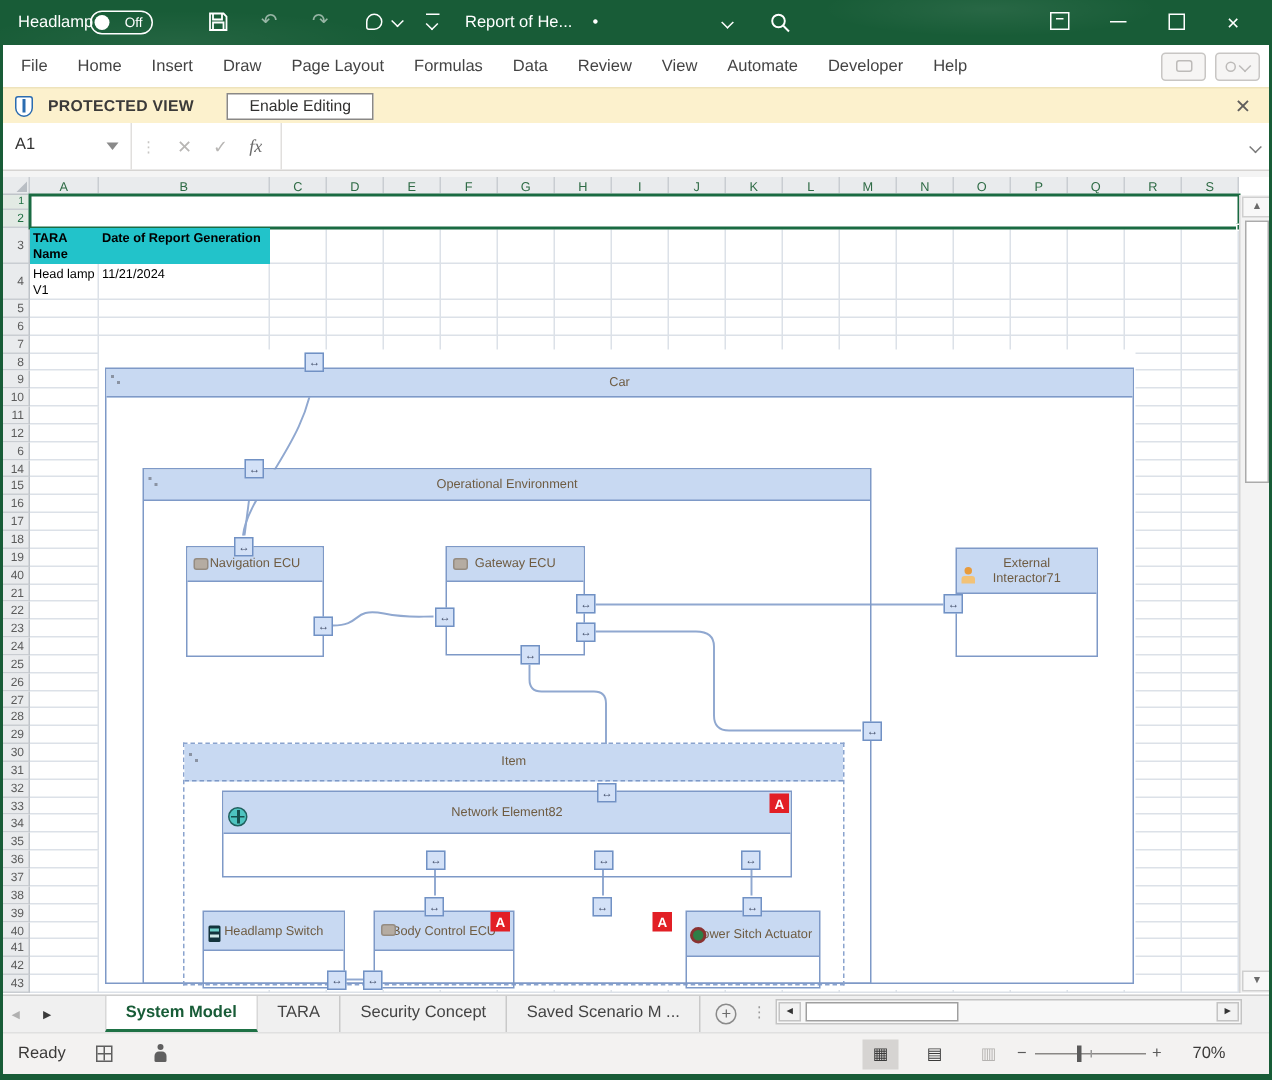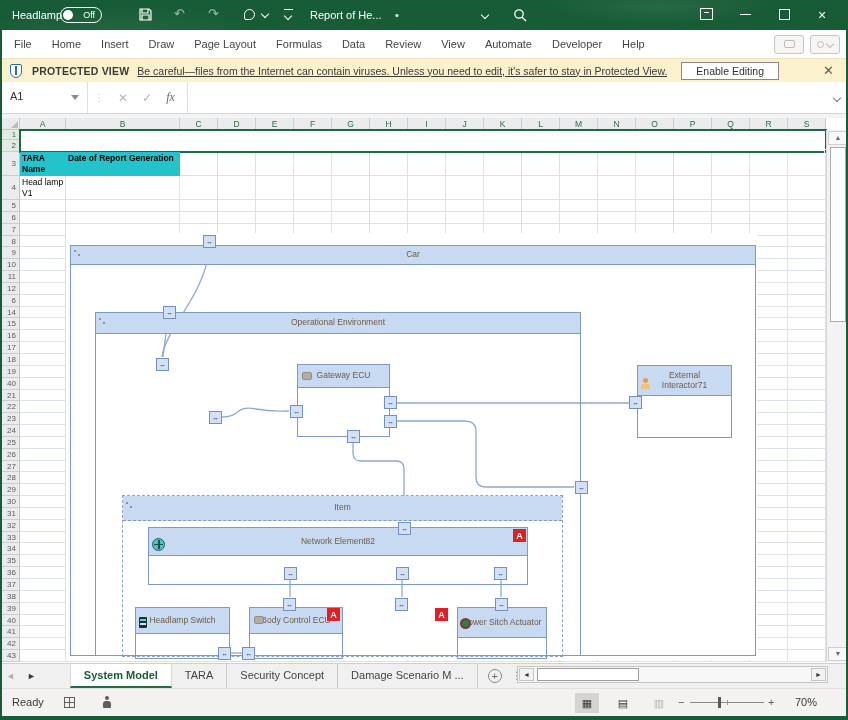--- a/index.html
+++ b/index.html
@@ -189,21 +189,20 @@
       <span class="rbtn">
         <span style="width:7px;height:7px;border:1.2px solid #BDBBB9;border-radius:50%;"></span>
         <span class="chev" style="color:#BDBBB9;margin-left:3px;"></span>
       </span>
     </div>
   </div>
 
   <div class="banner">
     <span class="shield"></span>
     <b>PROTECTED VIEW</b>
-    <span class="msg">Be careful—files from the Internet can contain viruses. Unless you need to edit, it's safer to stay in Protected View.</span>
     <button>Enable Editing</button>
     <span class="bx">✕</span>
   </div>
 
   <div class="fbar">
     <div class="namebox">
       <span class="nb">A1</span>
       <span class="tri"></span>
     </div>
     <span style="color:#C8C6C4;font-size:10px;margin-left:6px;">⋮</span>
@@ -1190,20 +1189,21 @@
           <div class="gcell" style="width: 38px;"></div>
         </div>
       </div>
 
     <div class="selbox"></div>
     <div class="selhandle"></div>
 
     <div class="tealcell" style="left:20px;top:34px;width:46px;height:24px;">TARA Name</div>
     <div class="tealcell" style="left:66px;top:34px;width:114px;height:24px;">Date of Report Generation</div>
     <div class="datacell" style="left:20px;top:58px;width:46px;height:24px;">Head lamp V1</div>
+    <div class="datacell" style="left:66px;top:58px;width:114px;height:24px;">11/21/2024</div>
 
     <div class="canvas" id="diagram-canvas">
       <svg id="connectors" width="691" height="427" style="position:absolute;left:0;top:0;">
           <path d="M143,14 C141,60 99,96 96,124" fill="none" stroke="#90A8D0" stroke-width="1.3"></path>
           <path d="M102,85 L97,124" fill="none" stroke="#90A8D0" stroke-width="1.3"></path>
           <path d="M156,184 C176,184 168,172 190,176 C205,179 212,178 223,178" fill="none" stroke="#90A8D0" stroke-width="1.3"></path>
           <path d="M331,170 L563,170" fill="none" stroke="#90A8D0" stroke-width="1.3"></path>
           <path d="M331,188 L398,188 Q410,188 410,198 L410,244 Q410,254 420,254 L508,254" fill="none" stroke="#90A8D0" stroke-width="1.3"></path>
           <path d="M287,210 L287,220 Q287,228 295,228 L330,228 Q338,228 338,236 L338,288" fill="none" stroke="#90A8D0" stroke-width="1.3"></path>
           <path d="M224,347 L224,364" fill="none" stroke="#90A8D0" stroke-width="1.3"></path>
@@ -1212,20 +1212,26 @@
           <path d="M159,420 L176,420" fill="none" stroke="#90A8D0" stroke-width="1.3"></path>
         </svg>
     <div class="dnode" style="left: 4px; top: 12px; width: 686px; height: 411px;">
           <div class="dhead" style="height: 19px;">
             <span class="dlabel">Car</span>
           </div>
         </div>
         <div class="dnode" style="left: 29px; top: 79px; width: 486px; height: 344px;">
           <div class="dhead" style="height: 21px;">
             <span class="dlabel">Operational Environment</span>
+          </div>
+        </div>
+        <div class="dnode" style="left: 58px; top: 131px; width: 92px; height: 74px;">
+          <div class="dhead" style="height: 23px;">
+            <span class="nicon icon-ecu" style="left: 4px; top: 7px;"></span>
+            <span class="dlabel">Navigation ECU</span>
           </div>
         </div>
         <div class="dnode" style="left: 231px; top: 131px; width: 93px; height: 73px;">
           <div class="dhead" style="height: 23px;">
             <span class="nicon icon-ecu" style="left: 4px; top: 7px;"></span>
             <span class="dlabel">Gateway ECU</span>
           </div>
         </div>
         <div class="dnode" style="left: 571px; top: 132px; width: 95px; height: 73px;">
           <div class="dhead" style="height: 30px;">
@@ -1299,21 +1305,21 @@
     </div>
   </div>
 
   <div class="tabbar">
     <span class="tnav dis">◄</span>
     <span class="tnav">►</span>
     <div id="sheet-tabs" style="display:flex;margin-left:28px;">
         <span class="stab active">System Model</span>
         <span class="stab">TARA</span>
         <span class="stab">Security Concept</span>
-        <span class="stab">Damage Scenario M ...</span>
+        <span class="stab">Saved Scenario M ...</span>
       </div>
     <span class="plus">+</span>
     <span class="tdots">⋮</span>
   </div>
   <div class="hscroll">
     <span class="hbtn" style="left:1px;">◄</span>
     <span class="hthumb"></span>
     <span class="hbtn" style="right:1px;">►</span>
   </div>
 

